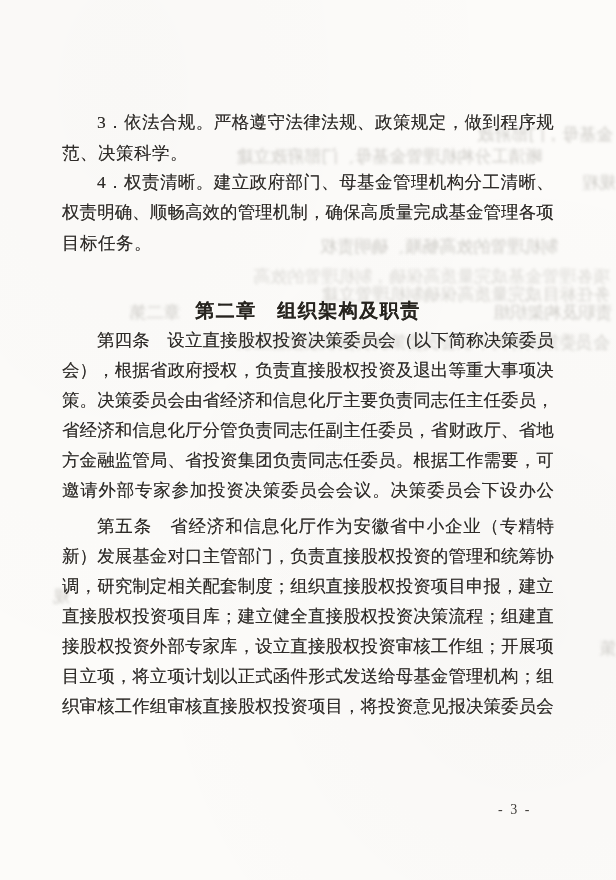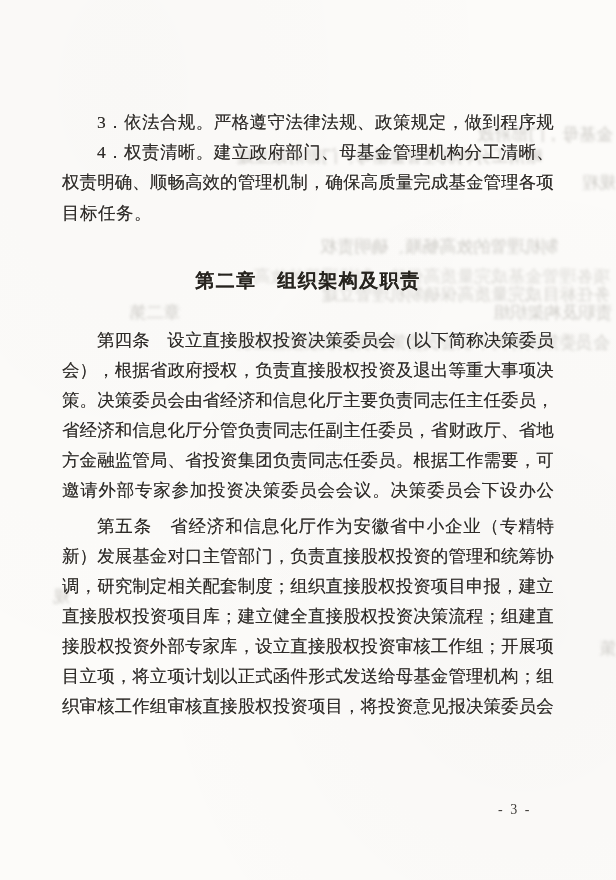--- a/index.html
+++ b/index.html
@@ -22,21 +22,21 @@
     height:30px;
     font-size:17.5px;
     text-shadow:0 0 0.4px rgba(45,42,38,0.55);
   }
   .jline{display:flex;justify-content:space-between;align-items:center;}
   .jline span{flex:0 0 auto;line-height:1;}
   .indent{padding-left:35px;}
   .sline{line-height:30px;letter-spacing:0.5px;}
   .chapter-heading{
     height:30px;line-height:30px;
-    margin-top:38px;margin-bottom:30px;
+    margin-top:38px;
     text-align:center;
     font-weight:bold;
     font-size:19px;
     letter-spacing:1.5px;
     color:#26231e;
     text-shadow:0 0 0.5px rgba(30,28,24,0.7);
   }
   .para-gap{margin-top:6px;}
   .page-number{
     position:absolute;top:802px;left:498px;
@@ -96,20 +96,21 @@
         <span>策</span>
         <span>规</span>
         <span>定</span>
         <span>，</span>
         <span>做</span>
         <span>到</span>
         <span>程</span>
         <span>序</span>
         <span>规</span>
       </div>
+    <div class="line sline">范、决策科学。</div>
     <div class="line jline indent">
         <span>4</span>
         <span>．</span>
         <span>权</span>
         <span>责</span>
         <span>清</span>
         <span>晰</span>
         <span>。</span>
         <span>建</span>
         <span>立</span>

